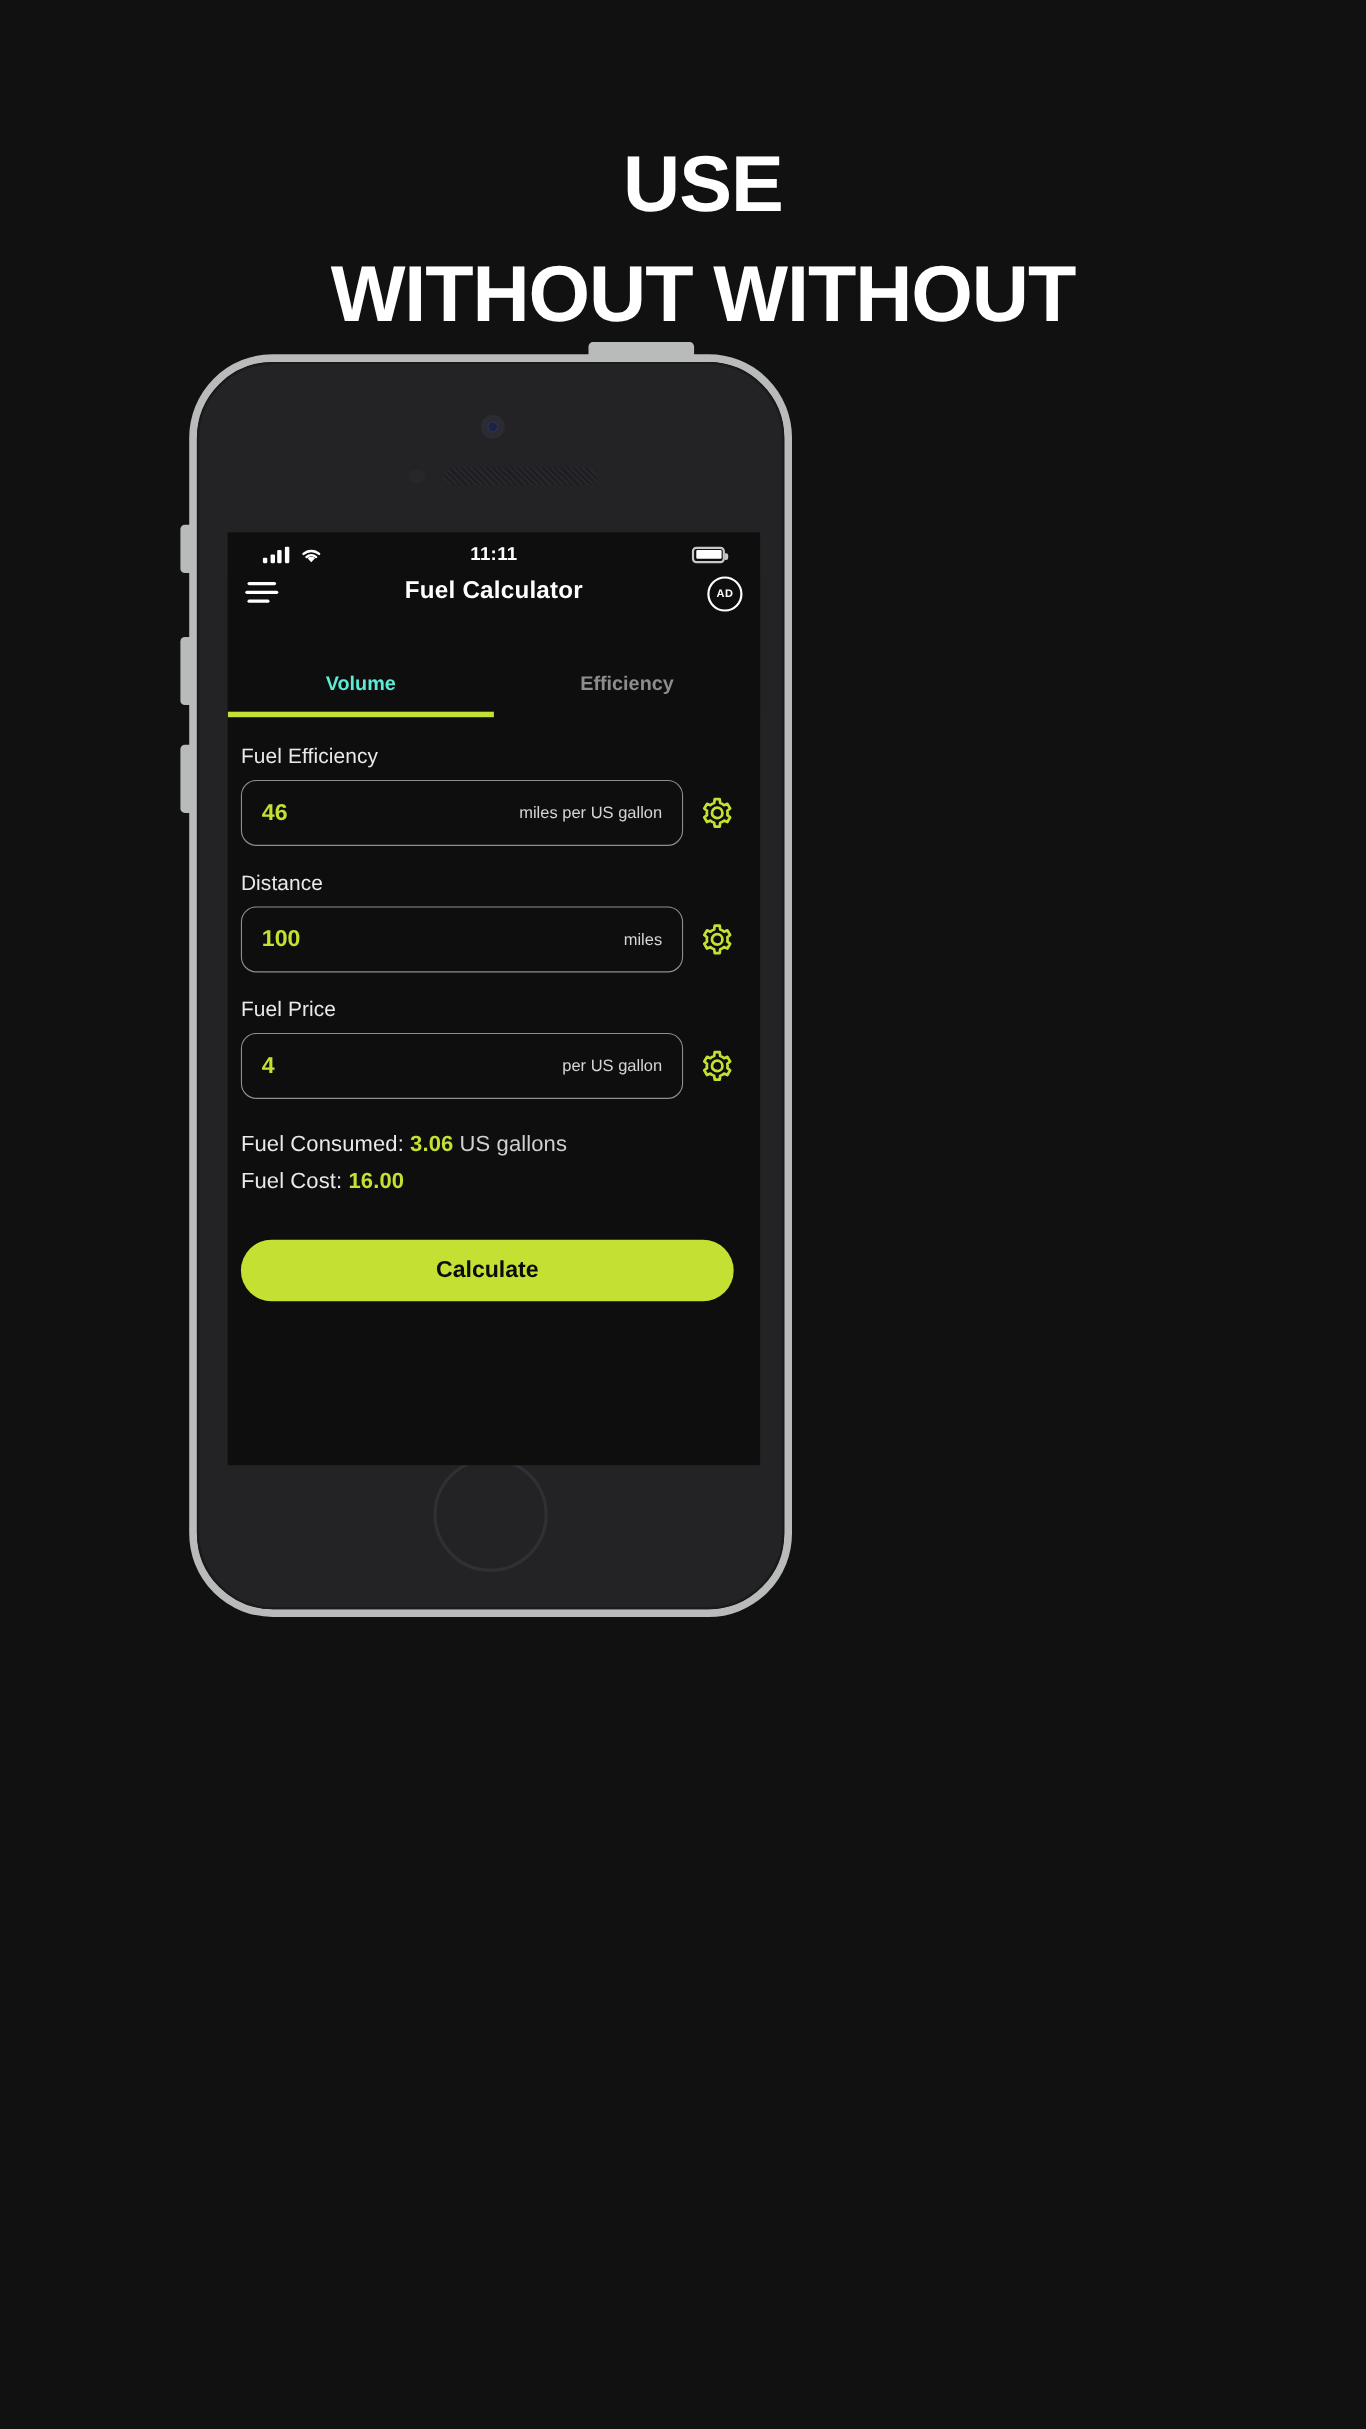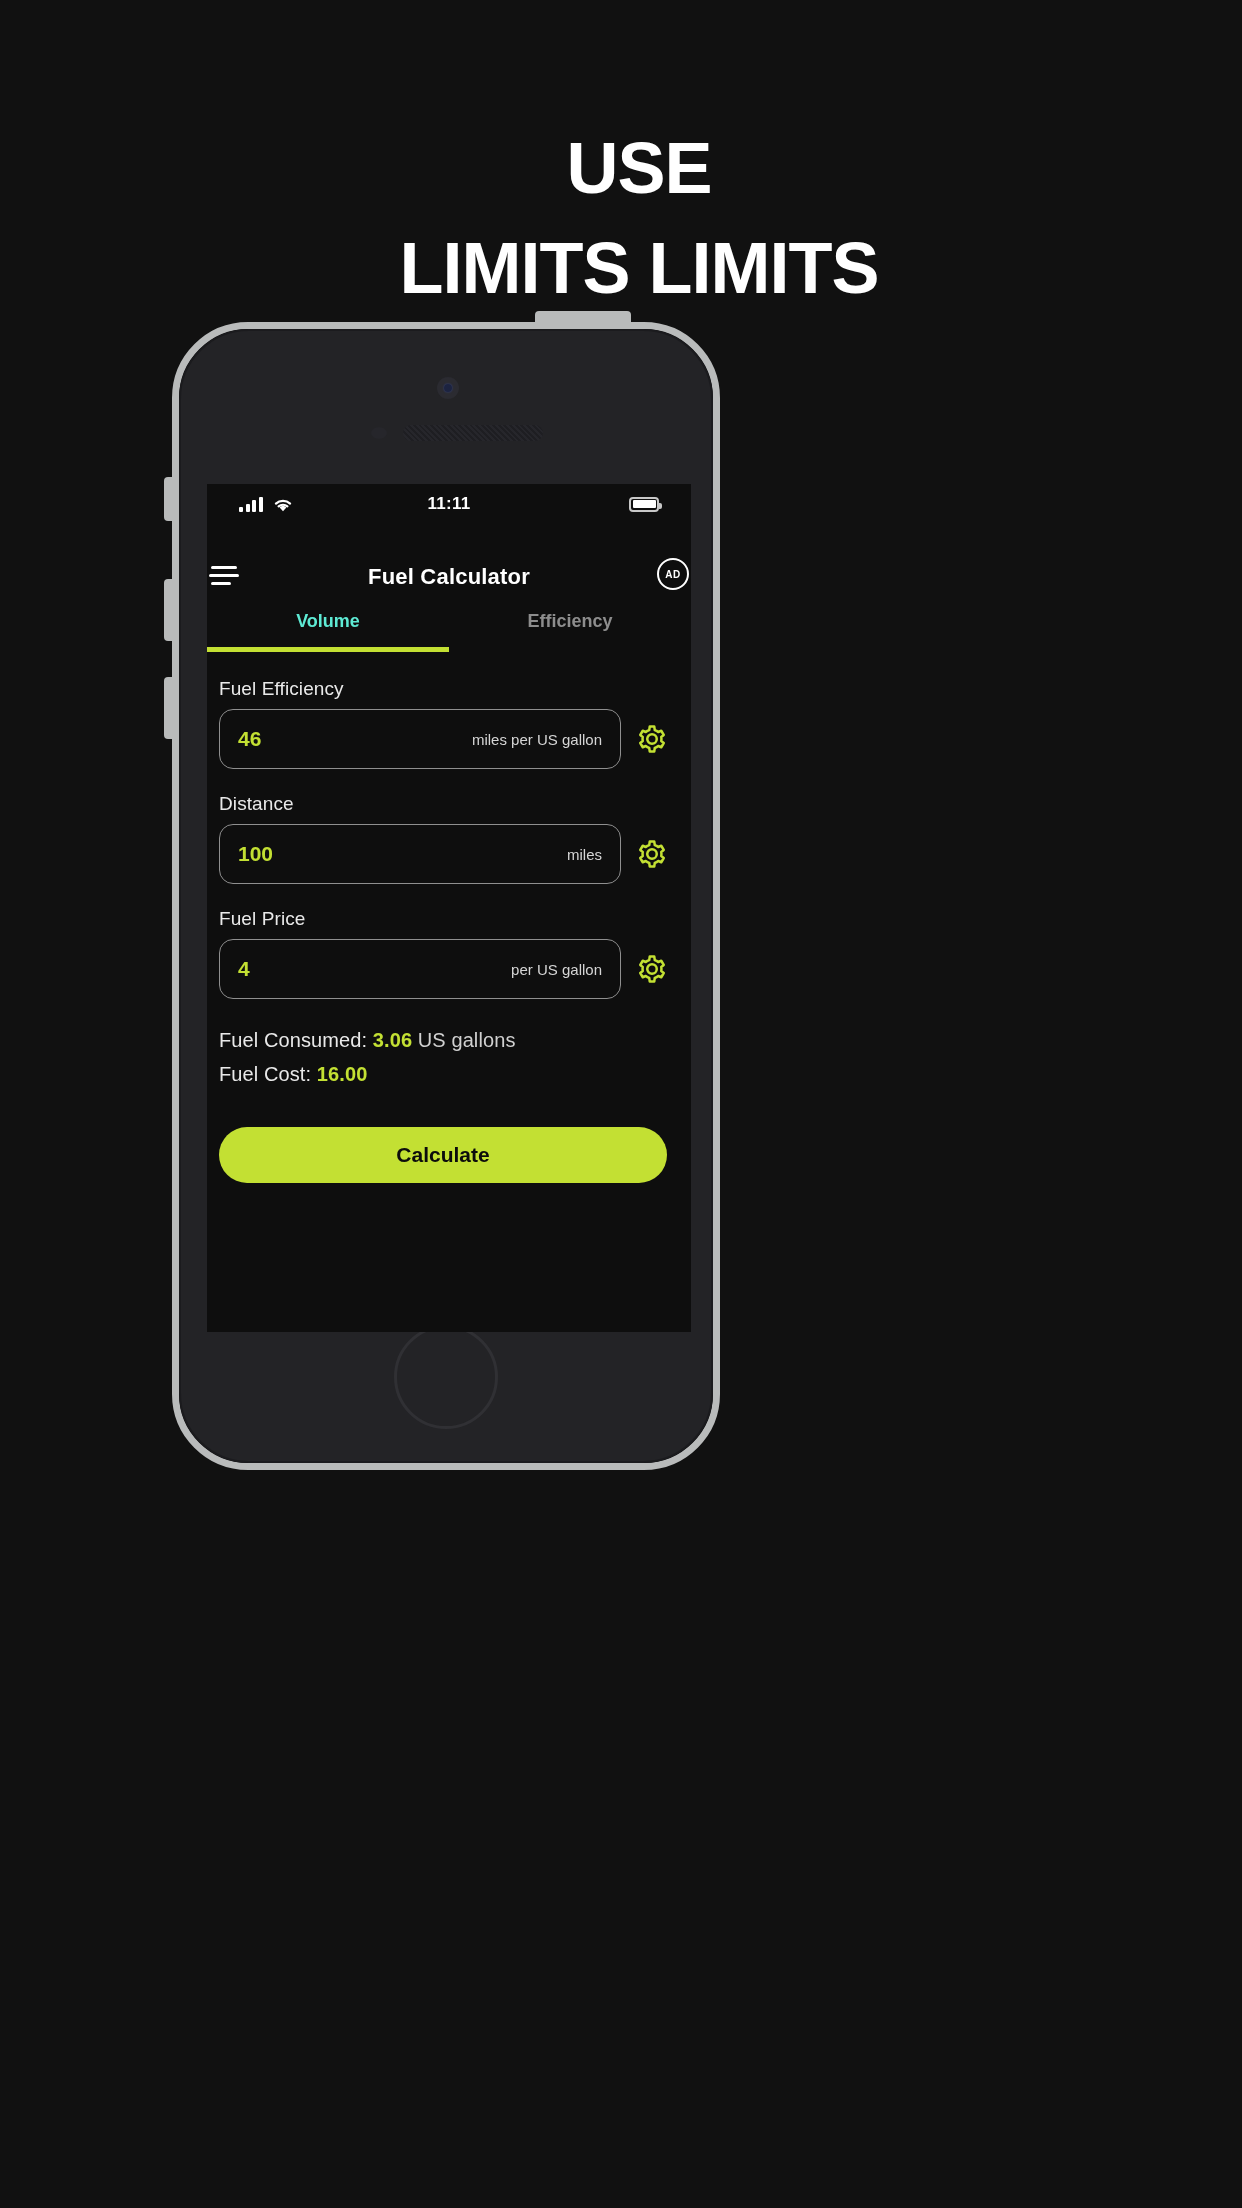--- a/index.html
+++ b/index.html
@@ -126,22 +126,22 @@
     padding:1.5px; position:relative;
   }
   .battery::after{
     content:""; position:absolute; right:-5px; top:4px;
     width:3px; height:6px; background:#c8c8c8; border-radius:0 2px 2px 0;
   }
   .battery > span { display:block; height:100%; background:#ffffff; border-radius:1px; }
 
   
   .appbar {
-    height:66px; display:flex; align-items:flex-end;
-    padding:0 2px; position:relative; background:#0e0e0e;
+    height:66px; display:flex; align-items:flex-start;
+    padding:0 16px; position:relative; background:#0e0e0e;
   }
   .hamburger { width:30px; cursor:pointer; }
   .hamburger span{
     display:block; height:3px; background:#ffffff;
     border-radius:2px; margin:5px 0;
   }
   .hamburger span:nth-child(1){ width:26px; margin-left:2px; }
   .hamburger span:nth-child(2){ width:30px; }
   .hamburger span:nth-child(3){ width:20px; margin-left:2px; }
   .appbar-title {
@@ -207,21 +207,21 @@
     font-family:"Liberation Sans", sans-serif;
   }
 </style>
 </head>
 <body>
 
 <div id="stage">
 
   <div class="headline">
     <span class="l1">USE</span>
-    <span class="l2">LIMITS LIMITS</span>
+    <span class="l2">WITHOUT WITHOUT</span>
   </div>
 
   <div id="phone">
     <div id="phone-inner-edge"></div>
     <div class="power-btn"></div>
     <div class="side-btn silent"></div>
     <div class="side-btn volup"></div>
     <div class="side-btn voldn"></div>
     <div class="front-camera"></div>
     <div class="sensor"></div>

